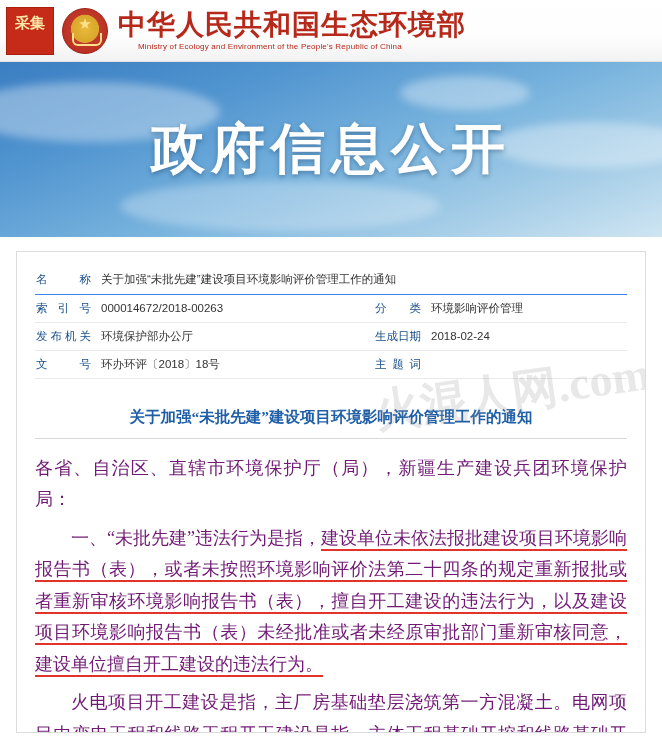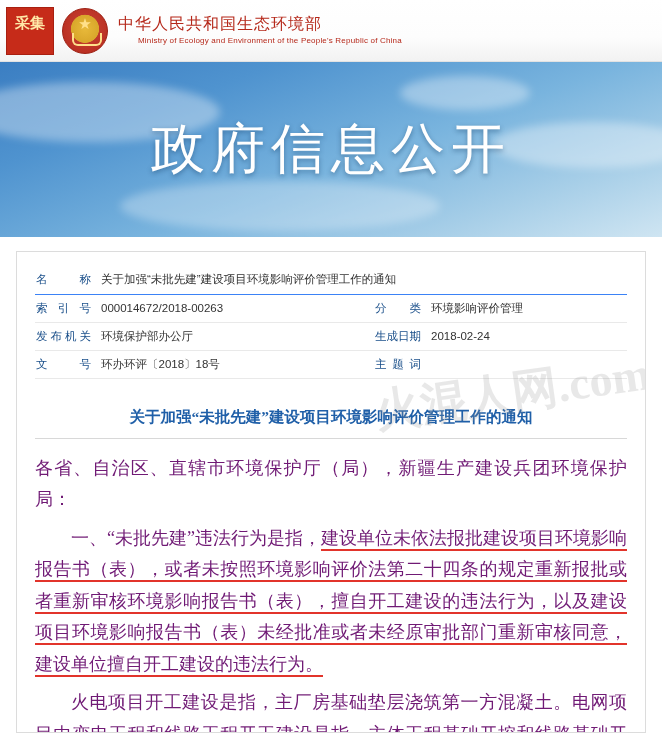--- a/index.html
+++ b/index.html
@@ -64,22 +64,22 @@
     border: 2px solid #ffe08a;
     border-top: none;
     border-radius: 0 0 6px 6px;
   }
   .org {
     margin-left: 10px;
     line-height: 1.05;
   }
   .org-cn {
     font-family: "Liberation Serif", serif;
-    font-size: 16px;
-    font-weight: normal;
+    font-size: 28px;
+    font-weight: bold;
     color: #b5281a;
     letter-spacing: 1px;
   }
   .org-en {
     font-size: 8px;
     color: #b5281a;
     margin-top: 4px;
     letter-spacing: 0.2px;
     margin-left: 20px;
   }
@@ -101,21 +101,21 @@
     filter: blur(4px);
   }
   .c1 { width: 260px; height: 60px; left: -40px; top: 20px; }
   .c2 { width: 200px; height: 46px; right: -30px; top: 60px; }
   .c3 { width: 320px; height: 50px; left: 120px; bottom: 6px; background: rgba(255,255,255,0.28); }
   .c4 { width: 130px; height: 34px; left: 400px; top: 14px; }
   .banner-title {
     position: relative;
     font-family: "Liberation Serif", serif;
     font-size: 54px;
-    font-weight: normal;
+    font-weight: bold;
     color: #ffffff;
     letter-spacing: 6px;
     text-shadow: 0 2px 5px rgba(20,60,100,0.45);
     z-index: 3;
   }
 
   
   .card {
     position: relative;
     margin: 14px 16px 0 16px;

